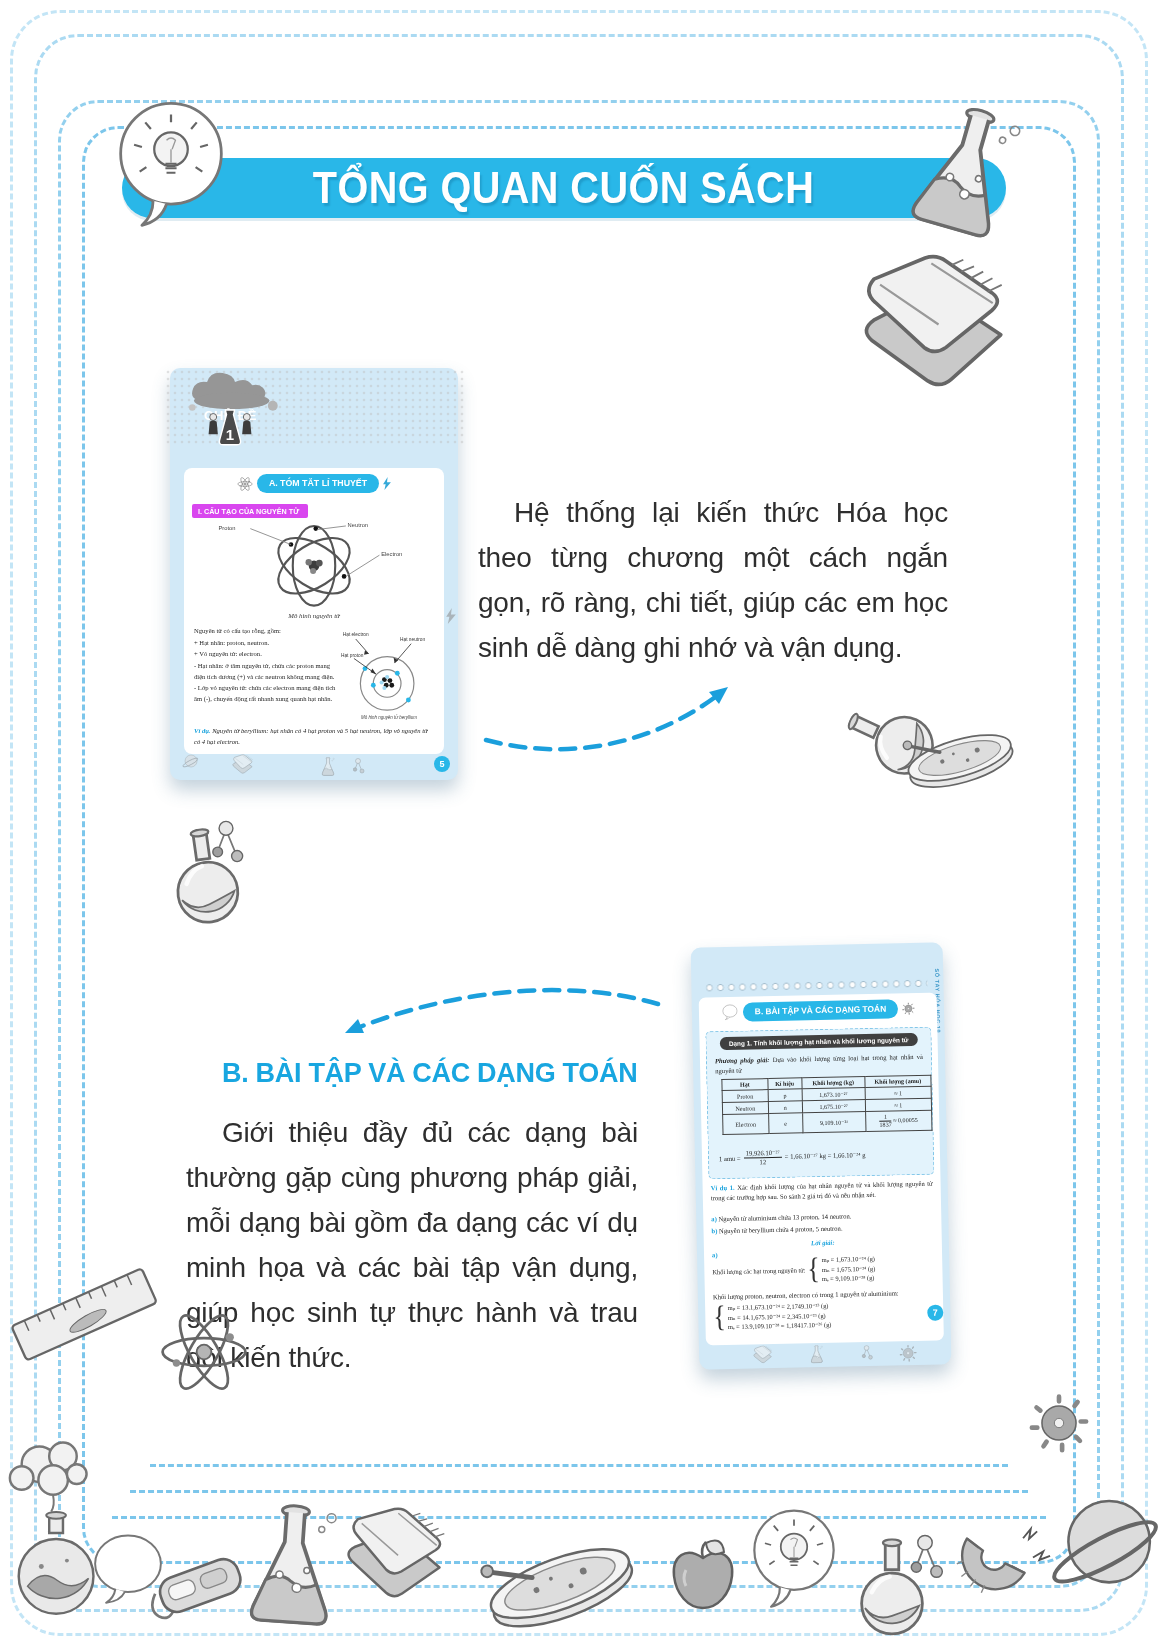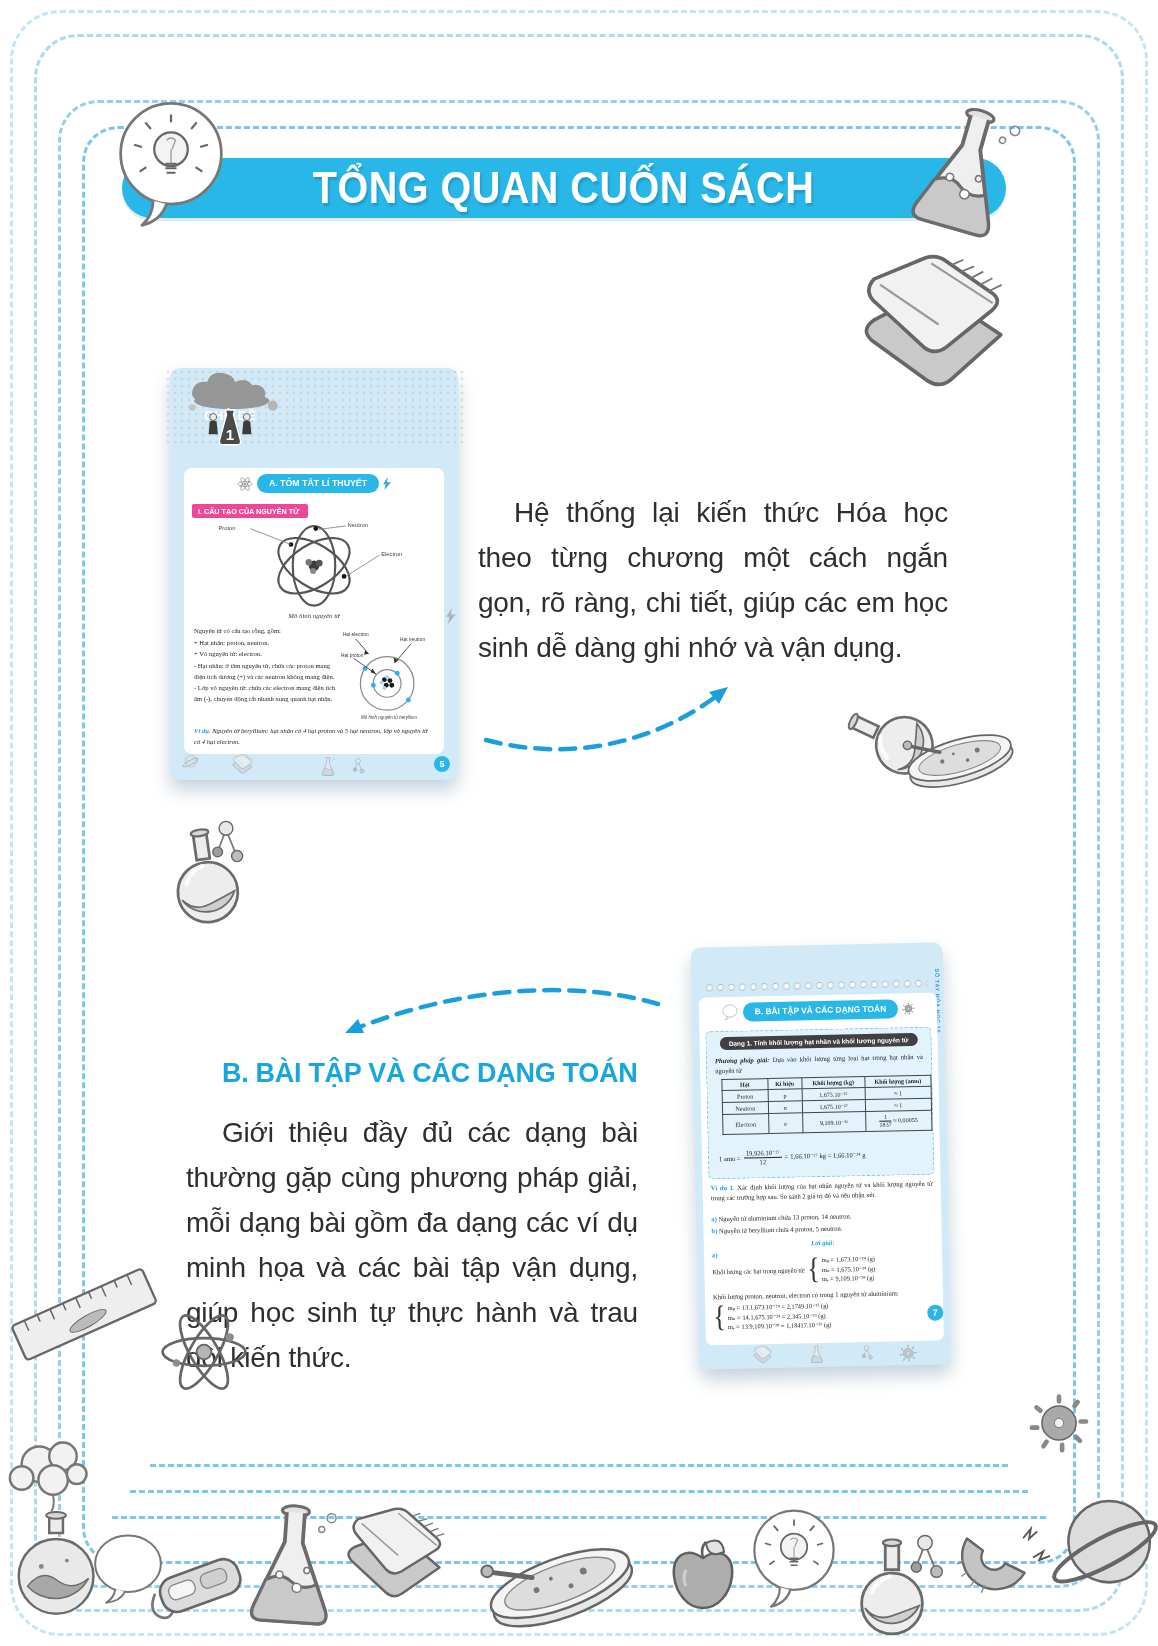--- a/index.html
+++ b/index.html
@@ -33,21 +33,21 @@
   .tA-banner span{color:#fff;font-weight:bold;font-size:11.5px;margin-left:60px;text-shadow:1px 1px 0 rgba(0,90,140,.45);white-space:nowrap;}
   .tA-cloudwrap{position:absolute;left:10px;top:0;width:110px;height:46px;}
   .tA-cloud-label{position:absolute;left:24px;top:16px;color:#fff;font-weight:bold;font-size:13px;letter-spacing:.5px;margin-top:24px;}
   .tA-flask{position:absolute;left:38px;top:32px;width:44px;height:56px;}
   .tA-flasknum{position:absolute;left:0;right:0;top:26px;text-align:center;color:#fff;font-weight:bold;font-size:15px;}
   .tA-card{position:absolute;left:14px;top:100px;width:260px;height:286px;background:#fff;border-radius:8px;
       font-family:"Liberation Serif","DejaVu Serif","DejaVu Sans",serif;color:#222;}
   .tA-badgerow{position:absolute;left:0;right:0;top:6px;display:flex;align-items:center;justify-content:center;gap:4px;}
   .tA-badge{background:#29b7e8;border-radius:10px;height:19px;line-height:19px;padding:0 12px;color:#fff;
       font-weight:bold;font-size:8.8px;font-family:"Liberation Sans","DejaVu Sans",sans-serif;white-space:nowrap;}
-  .tA-sub{position:absolute;left:8px;top:36px;background:#ec4899;color:#fff;font-weight:bold;font-size:7.2px;
+  .tA-sub{position:absolute;left:8px;top:36px;background:#d946ef;color:#fff;font-weight:bold;font-size:7.2px;
       padding:2.5px 9px 2.5px 6px;border-radius:2px;font-family:"Liberation Sans","DejaVu Sans",sans-serif;white-space:nowrap;}
   .tA-atomfig{position:absolute;left:10px;top:50px;width:240px;height:92px;}
   .tA-caption{position:absolute;left:0;right:0;top:144px;text-align:center;font-style:italic;font-size:6.8px;color:#333;}
   .tA-body{position:absolute;left:10px;top:158px;width:146px;font-size:6.6px;line-height:1.62;color:#1f1f1f;}
   .tA-body div{margin-bottom:1px;}
   .tA-beryl{position:absolute;left:156px;top:160px;width:98px;height:96px;}
   .tA-example{position:absolute;left:10px;top:258px;width:240px;font-size:6.6px;line-height:1.6;font-style:italic;}
   .cyb{color:#1aa3dd;font-weight:bold;}
   
   .tB-side{position:absolute;right:3px;top:26px;writing-mode:vertical-rl;font-size:5.5px;font-weight:bold;

